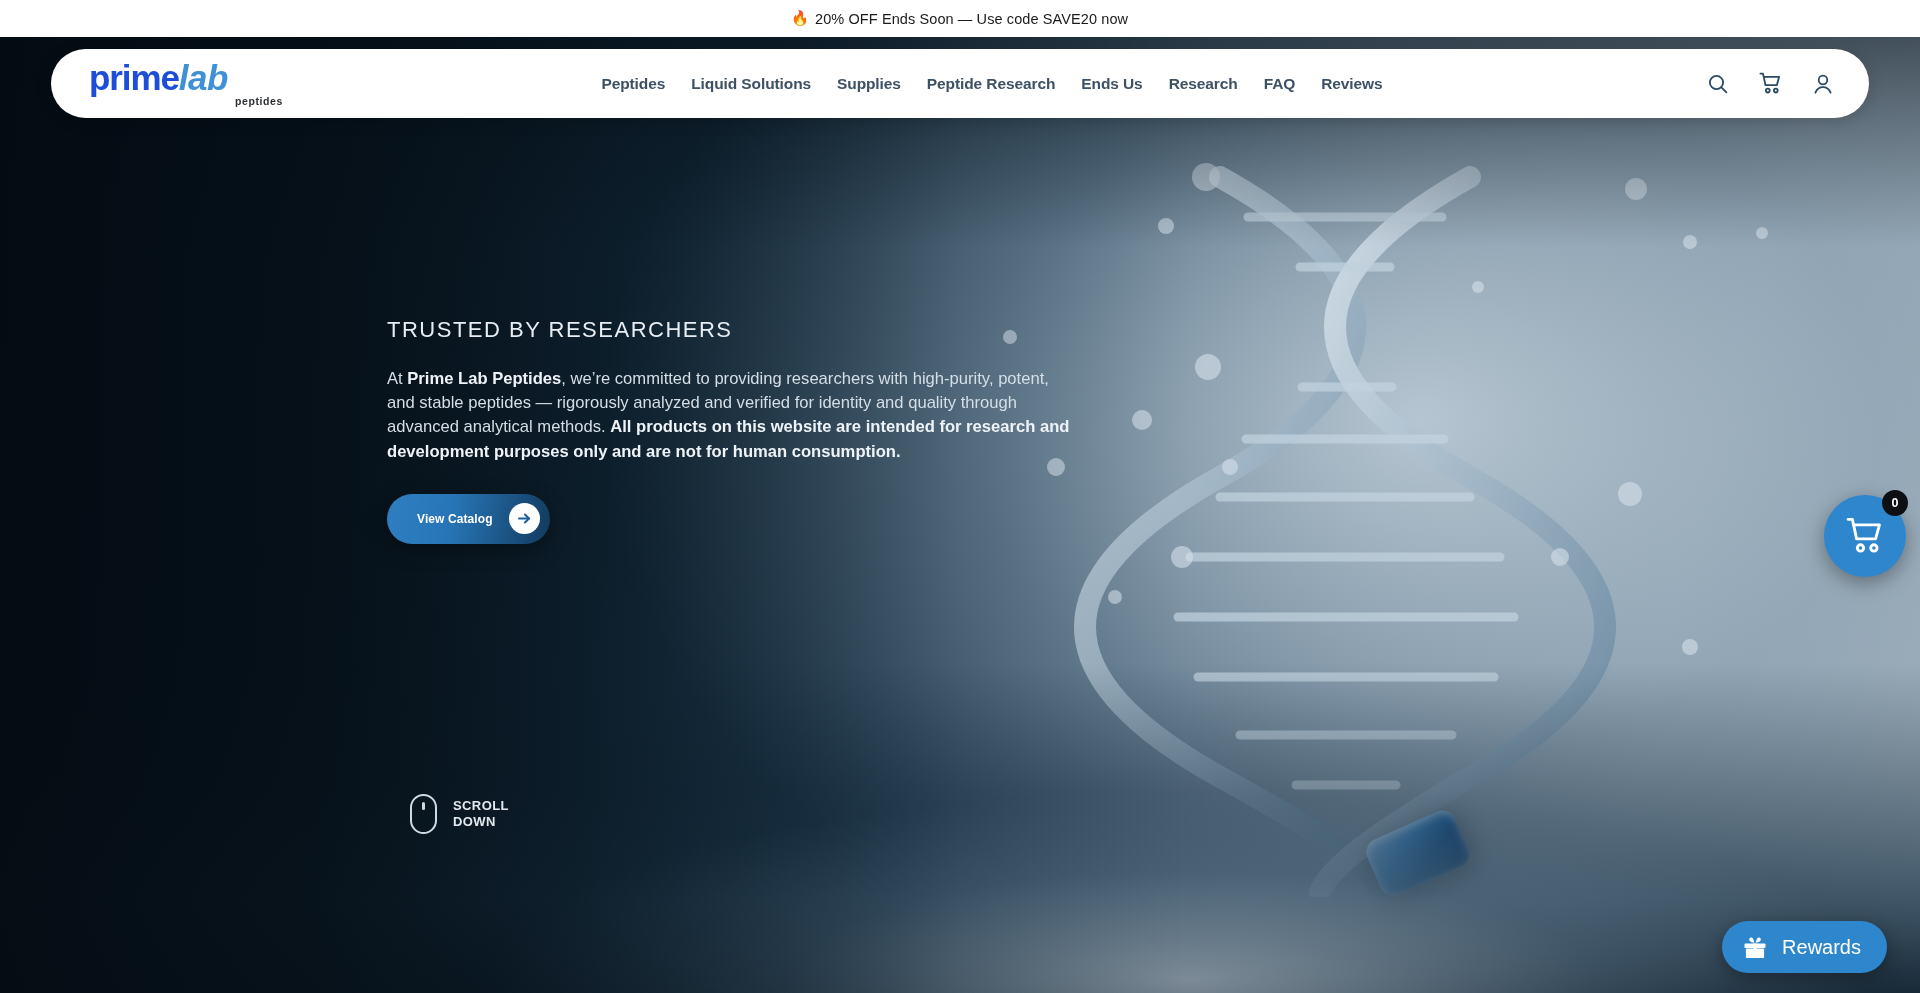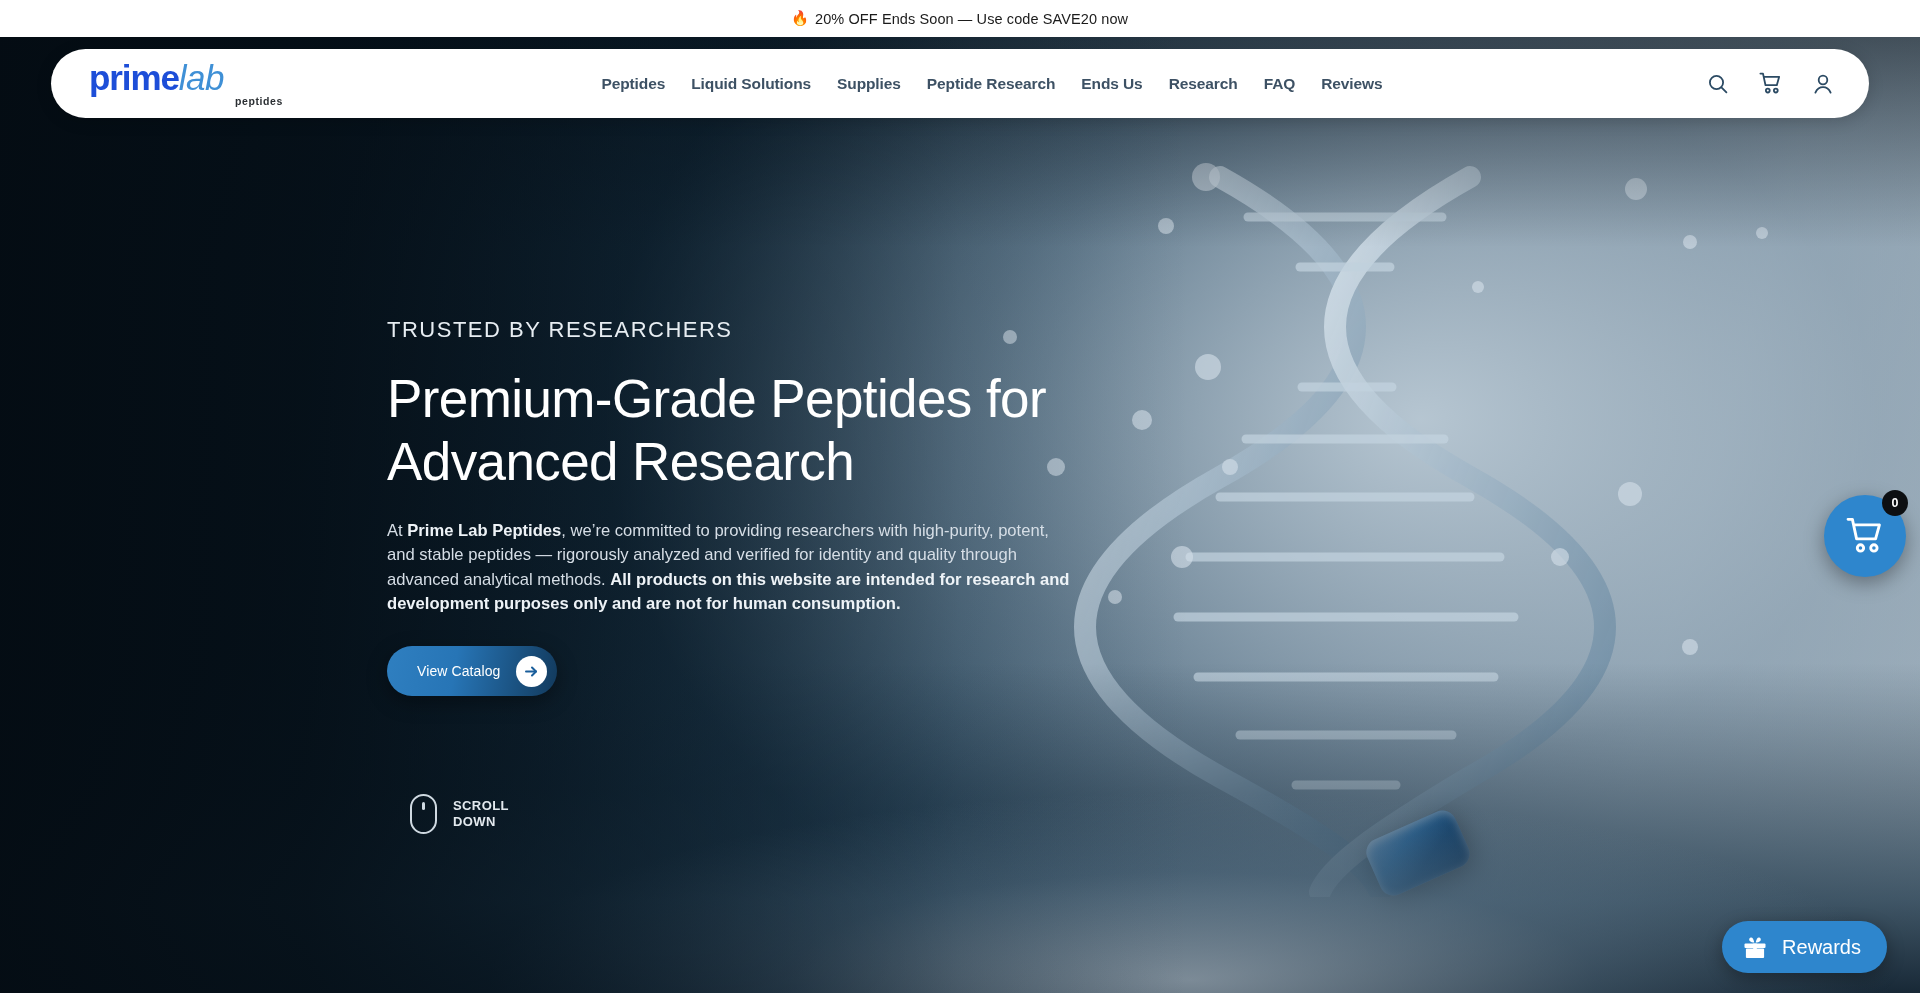--- a/index.html
+++ b/index.html
@@ -69,21 +69,21 @@
     height:69px;
     background:#ffffff;
     border-radius:38px;
     display:flex; align-items:center;
     padding:0 34px 0 38px;
     box-shadow:0 3px 16px rgba(0,0,0,.16);
   }
   .logo { display:flex; flex-direction:column; align-items:flex-start; line-height:1; width:200px; }
   .logo-main { font-size:35px; font-weight:700; letter-spacing:-1.1px; white-space:nowrap; }
   .logo-prime { color:#1d4ed8; }
-  .logo-lab { color:#3f90d6; font-style:italic; font-weight:400; letter-spacing:-.5px; }
+  .logo-lab { color:#3f90d6; font-style:italic; font-weight:700; letter-spacing:-.5px; }
   .logo-sub {
     align-self:flex-end; margin-top:1px; margin-right:6px;
     font-size:10.5px; font-weight:700; color:#2b2f33; letter-spacing:.6px;
   }
 
   .nav-links {
     flex:1;
     display:flex; align-items:center; justify-content:center;
     gap:26px;
   }
@@ -111,21 +111,21 @@
   }
   .subcopy b { color:#eef3f7; font-weight:700;margin-top:48px; }
 
   .cta {
     display:inline-flex; align-items:center; gap:16px;
     height:50px; padding:0 10px 0 30px;
     border-radius:28px; border:none; cursor:pointer;
     background:linear-gradient(100deg,#2f7fc0 0%, #2775b6 40%, #123a5d 100%);
     box-shadow:0 6px 20px rgba(0,0,0,.35);
   }
-  .cta-label { font-size:14px; font-weight:400; color:#ffffff; letter-spacing:.1px; }
+  .cta-label { font-size:12px; font-weight:700; color:#ffffff; letter-spacing:.1px; }
   .cta-arrow {
     width:31px; height:31px; border-radius:50%; background:#ffffff;
     display:flex; align-items:center; justify-content:center; flex:0 0 auto;
   }
 
   .scroll-ind {
     position:absolute; left:410px; top:757px; z-index:20;
     display:flex; align-items:center; gap:16px; cursor:pointer;
   }
   .mouse {
@@ -260,21 +260,20 @@
               <path d="M4.4 20.6c1.6-3.6 4.3-5.4 7.6-5.4s6 1.8 7.6 5.4"></path>
           </svg>
         </span>
       </div>
 
     </div>
   </div>
 
   <div class="hero-content">
     <div class="eyebrow">TRUSTED BY RESEARCHERS</div>
-    <h1 class="headline">Premium-Grade Peptides for Advanced Research</h1>
     <p class="subcopy"><span>At </span><b>Prime Lab Peptides</b><span>, we’re committed to providing researchers with high-purity, potent, and stable peptides — rigorously analyzed and verified for identity and quality through advanced analytical methods. </span><b>All products on this website are intended for research and development purposes only and are not for human consumption.</b></p>
     <button class="cta">
       <span class="cta-label">View Catalog</span>
       <span class="cta-arrow">
         <svg width="17" height="17" viewBox="0 0 17 17" fill="none" stroke="#1a5e9b" stroke-width="2" stroke-linecap="round" stroke-linejoin="round">
           <line x1="3" y1="8.5" x2="13" y2="8.5"></line>
             <polyline points="9,4.5 13,8.5 9,12.5"></polyline>
         </svg>
       </span>
     </button>

